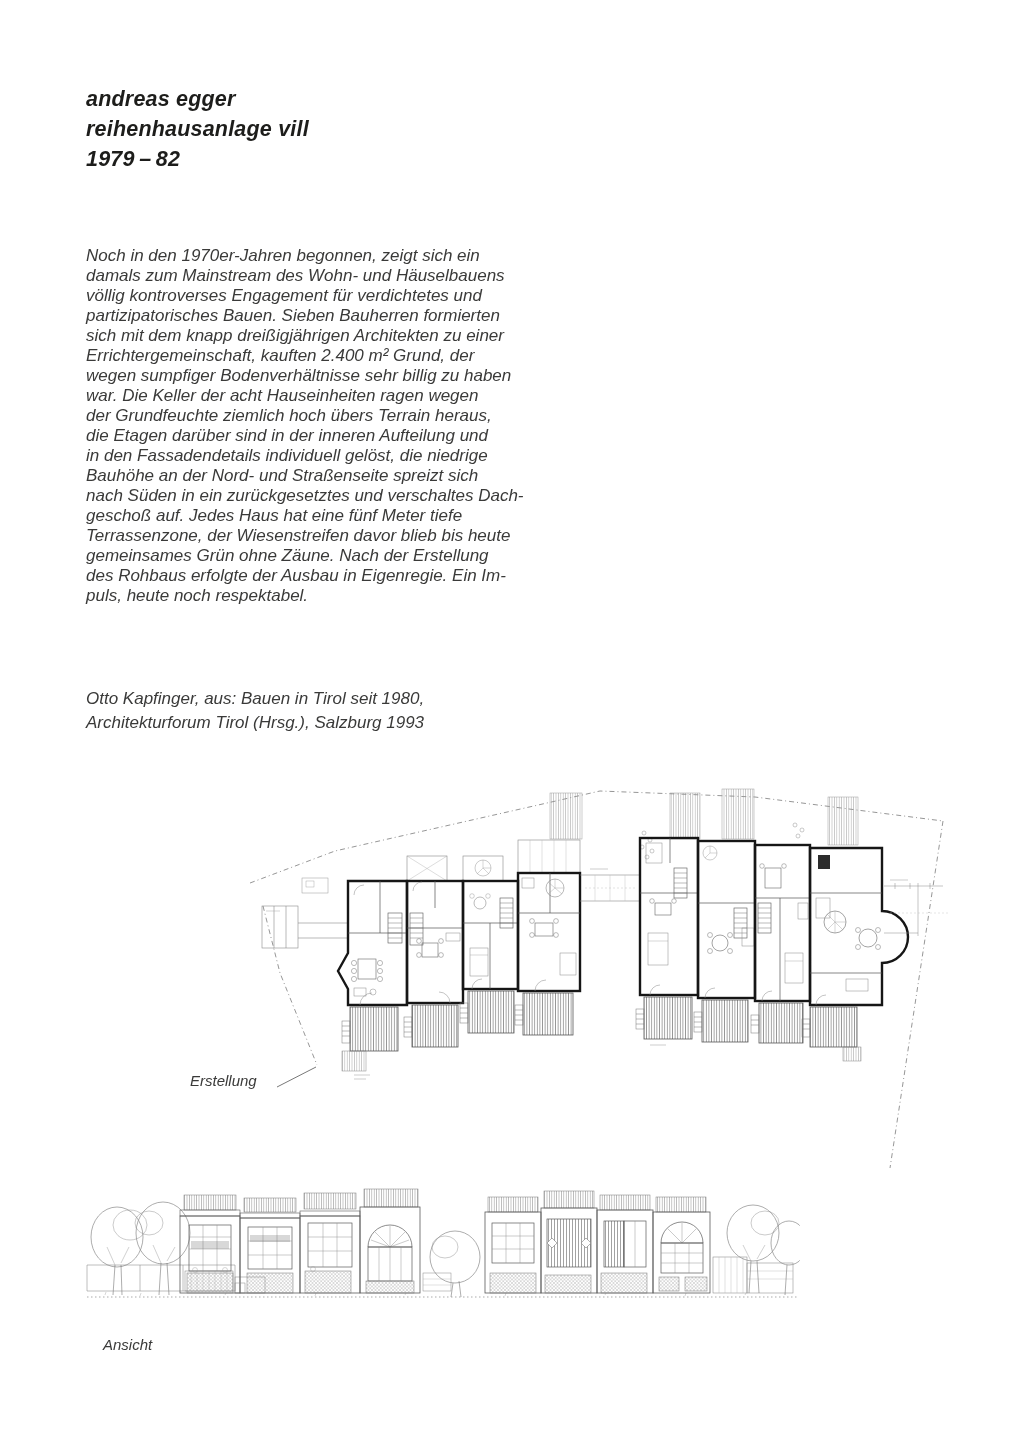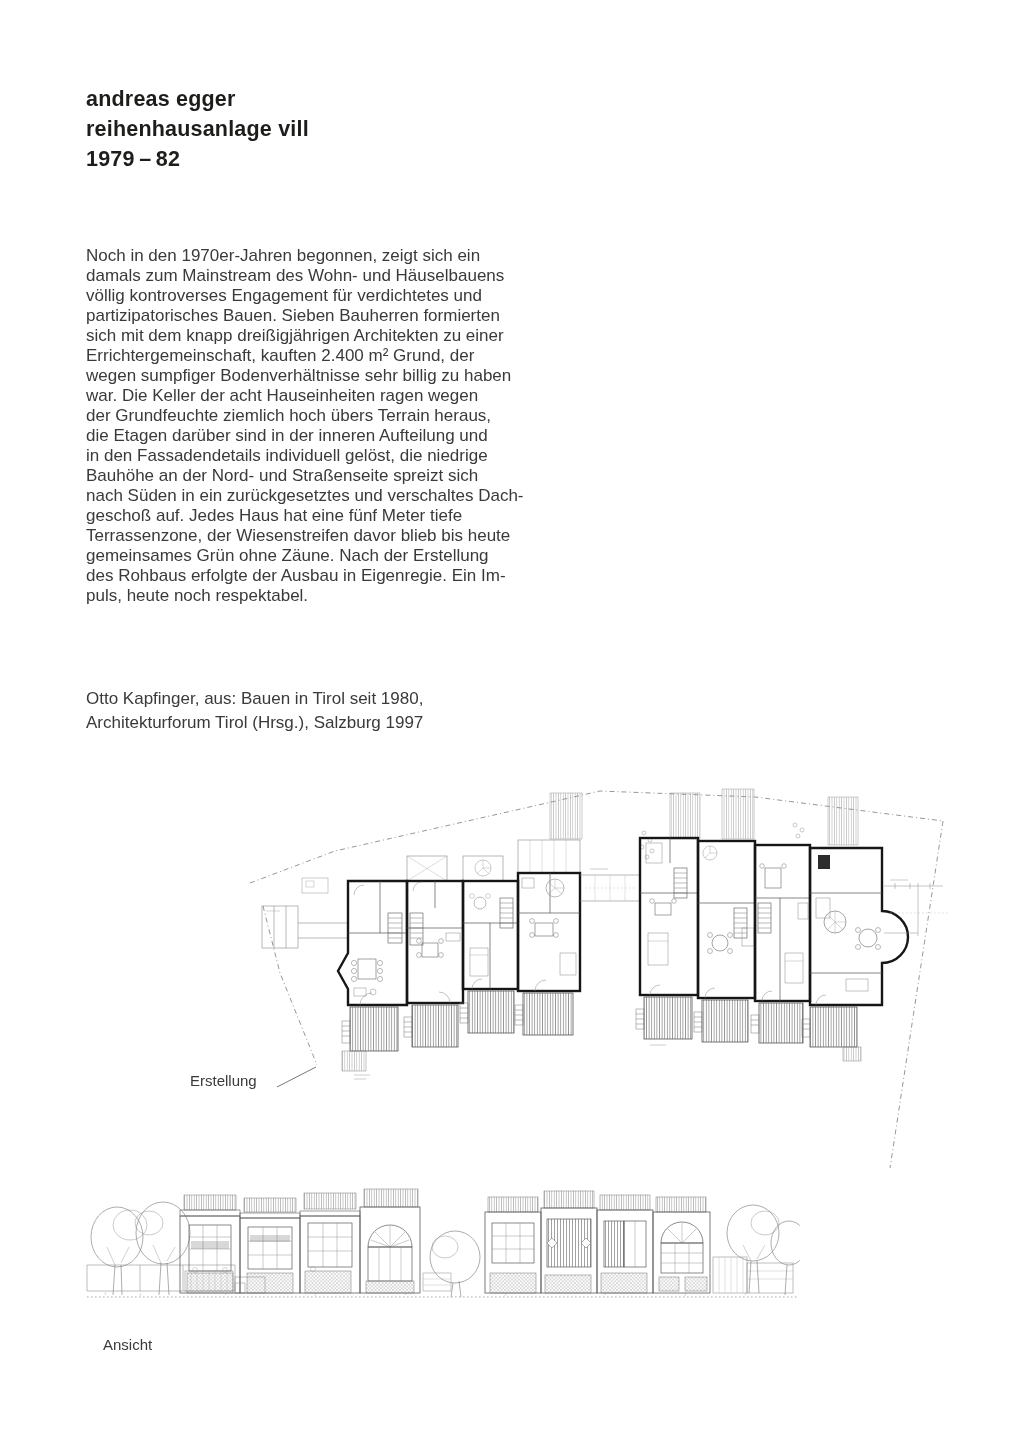--- a/index.html
+++ b/index.html
@@ -1,20 +1,21 @@
 <!DOCTYPE html>
 <html><head>
 <meta charset="utf-8">
 <style>
   html,body{margin:0;padding:0;background:#e8e8e8;}
   .page{
     position:relative;width:1024px;height:1436px;margin:0 auto;
     background:#ffffff;overflow:hidden;
     font-family:"Liberation Sans","DejaVu Sans",sans-serif;
     color:#3a3a39;
+    font-style:italic;
   }
   .title-block{
     position:absolute;left:86px;top:84px;
     font-size:21.5px;font-weight:bold;line-height:30px;
     color:#1d1d1b;letter-spacing:0.2px;white-space:pre-line;
   }
   .body-text{
     position:absolute;left:86px;top:246px;width:460px;
     font-size:17px;line-height:20px;white-space:pre-line;
   }
@@ -53,21 +54,21 @@
 in den Fassadendetails individuell gelöst, die niedrige
 Bauhöhe an der Nord- und Straßenseite spreizt sich
 nach Süden in ein zurückgesetztes und verschaltes Dach-
 geschoß auf. Jedes Haus hat eine fünf Meter tiefe
 Terrassenzone, der Wiesenstreifen davor blieb bis heute
 gemeinsames Grün ohne Zäune. Nach der Erstellung
 des Rohbaus erfolgte der Ausbau in Eigenregie. Ein Im-
 puls, heute noch respektabel.</div>
 
   <div class="citation">Otto Kapfinger, aus: Bauen in Tirol seit 1980,
-Architekturforum Tirol (Hrsg.), Salzburg 1997</div>
+Architekturforum Tirol (Hrsg.), Salzburg 1993</div>
 
   <svg class="plan-svg" width="712" height="390" viewBox="0 0 712 390">
     <defs>
       <pattern id="pTH" width="2.6" height="8" patternUnits="userSpaceOnUse">
         <path d="M1.3,0 V8" stroke="#4a4a4a" stroke-width="0.55"></path>
       </pattern>
       <pattern id="pTHl" width="2.4" height="8" patternUnits="userSpaceOnUse">
         <path d="M1.2,0 V8" stroke="#949494" stroke-width="0.5"></path>
       </pattern>
     </defs>

